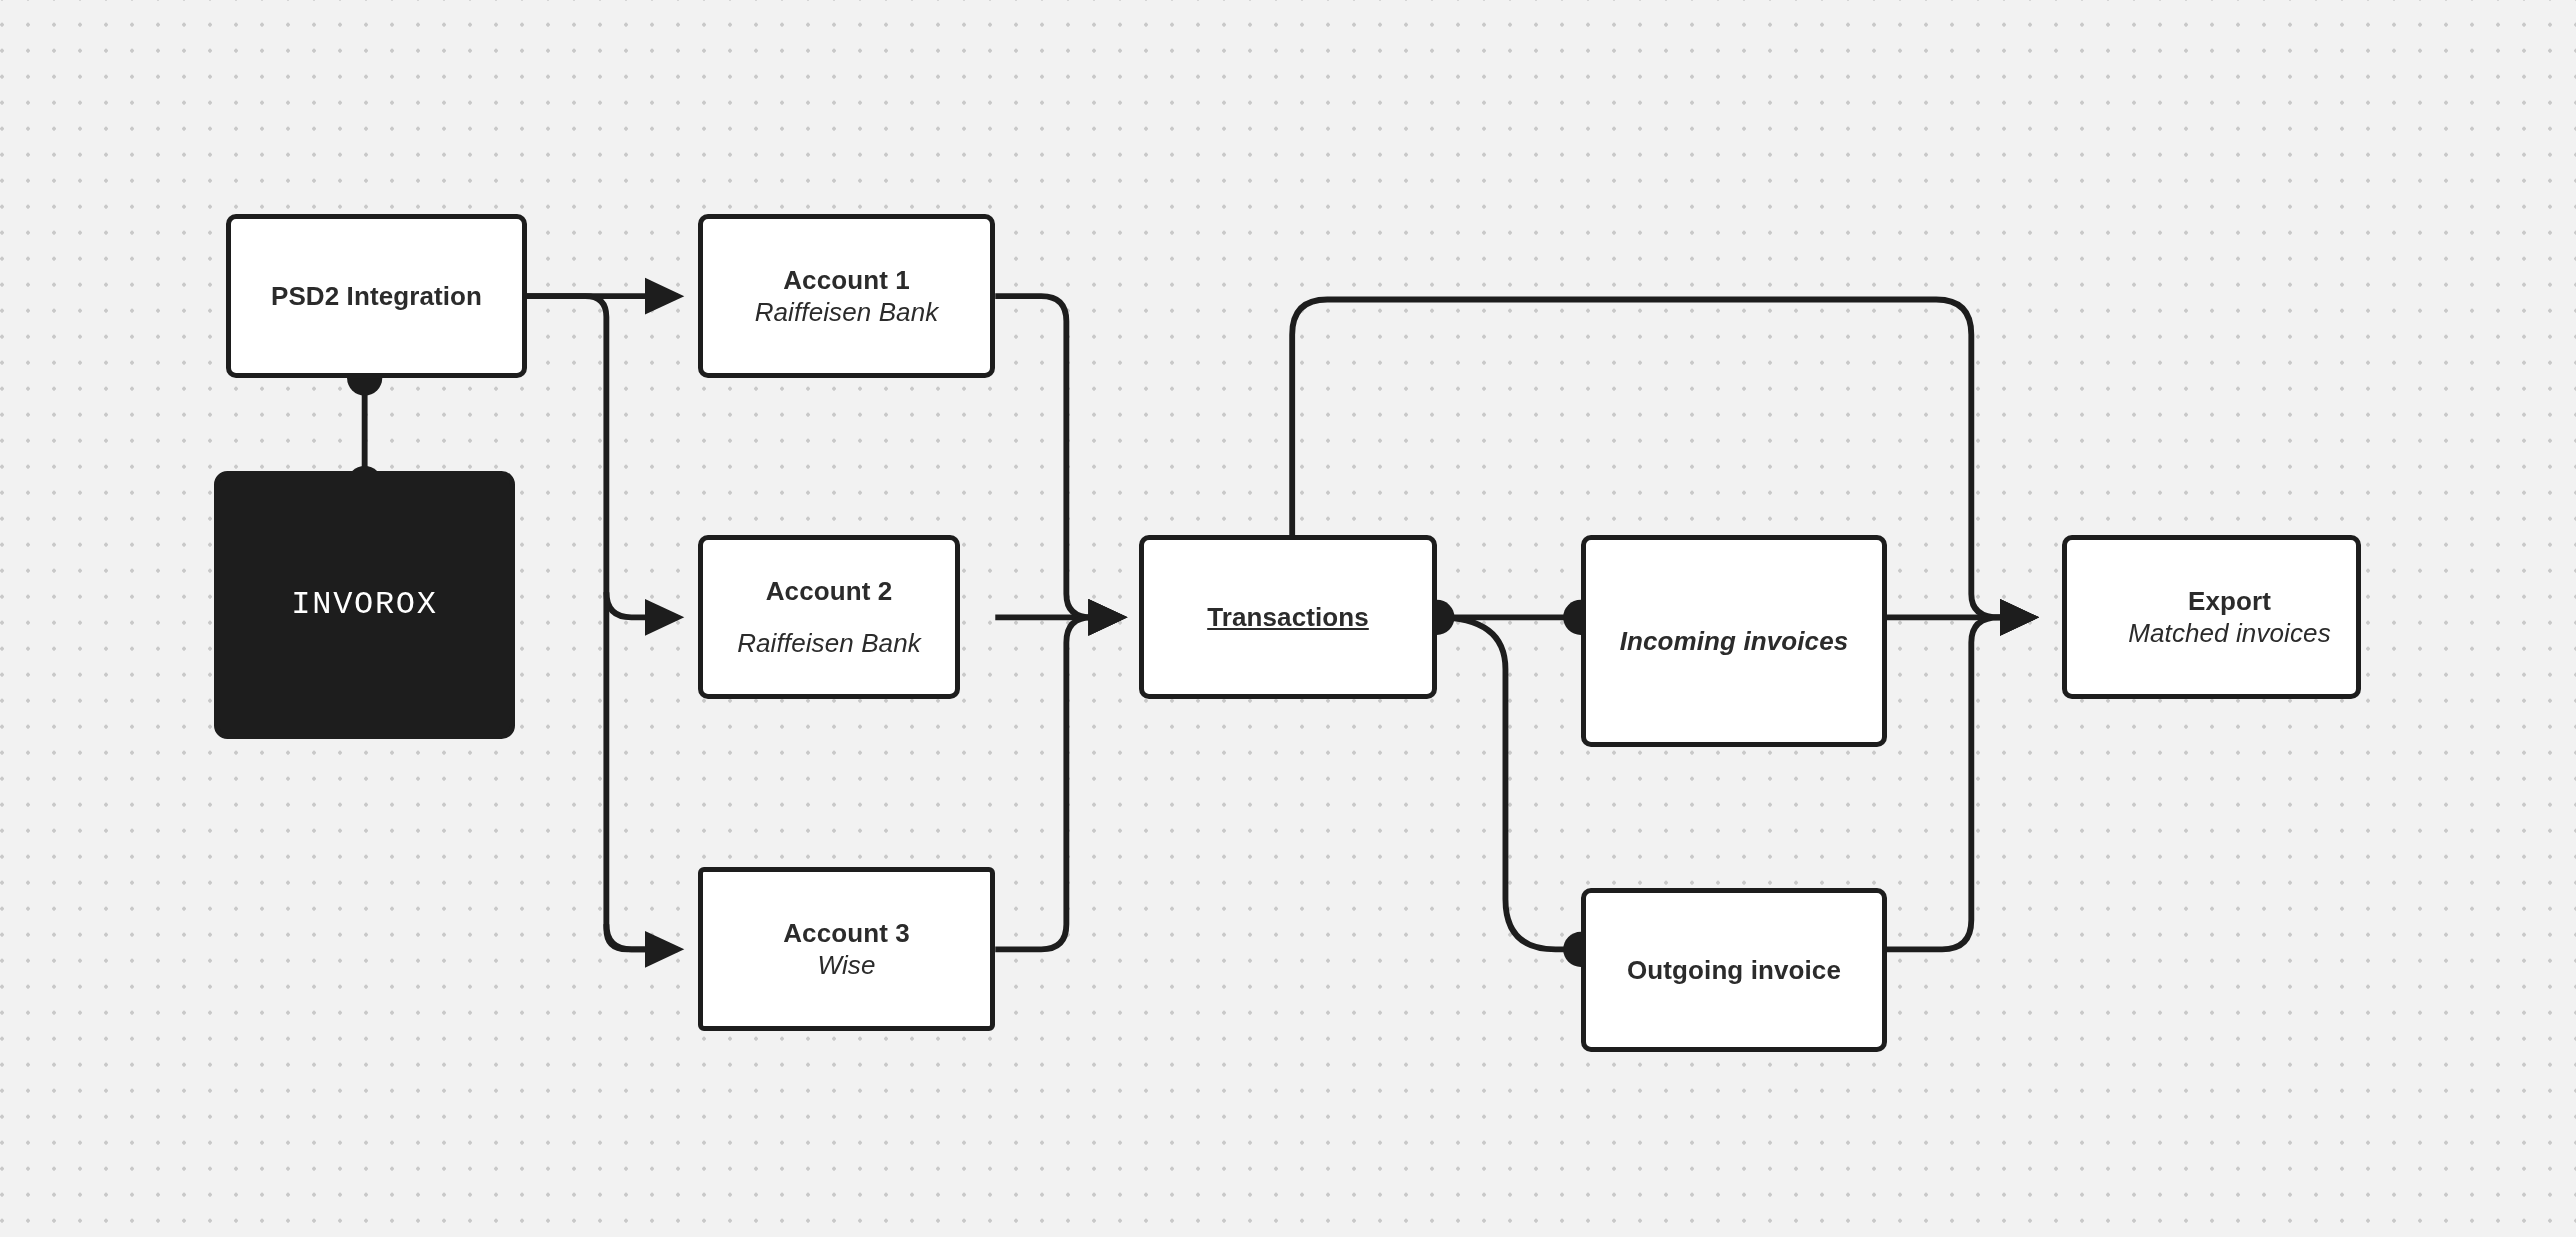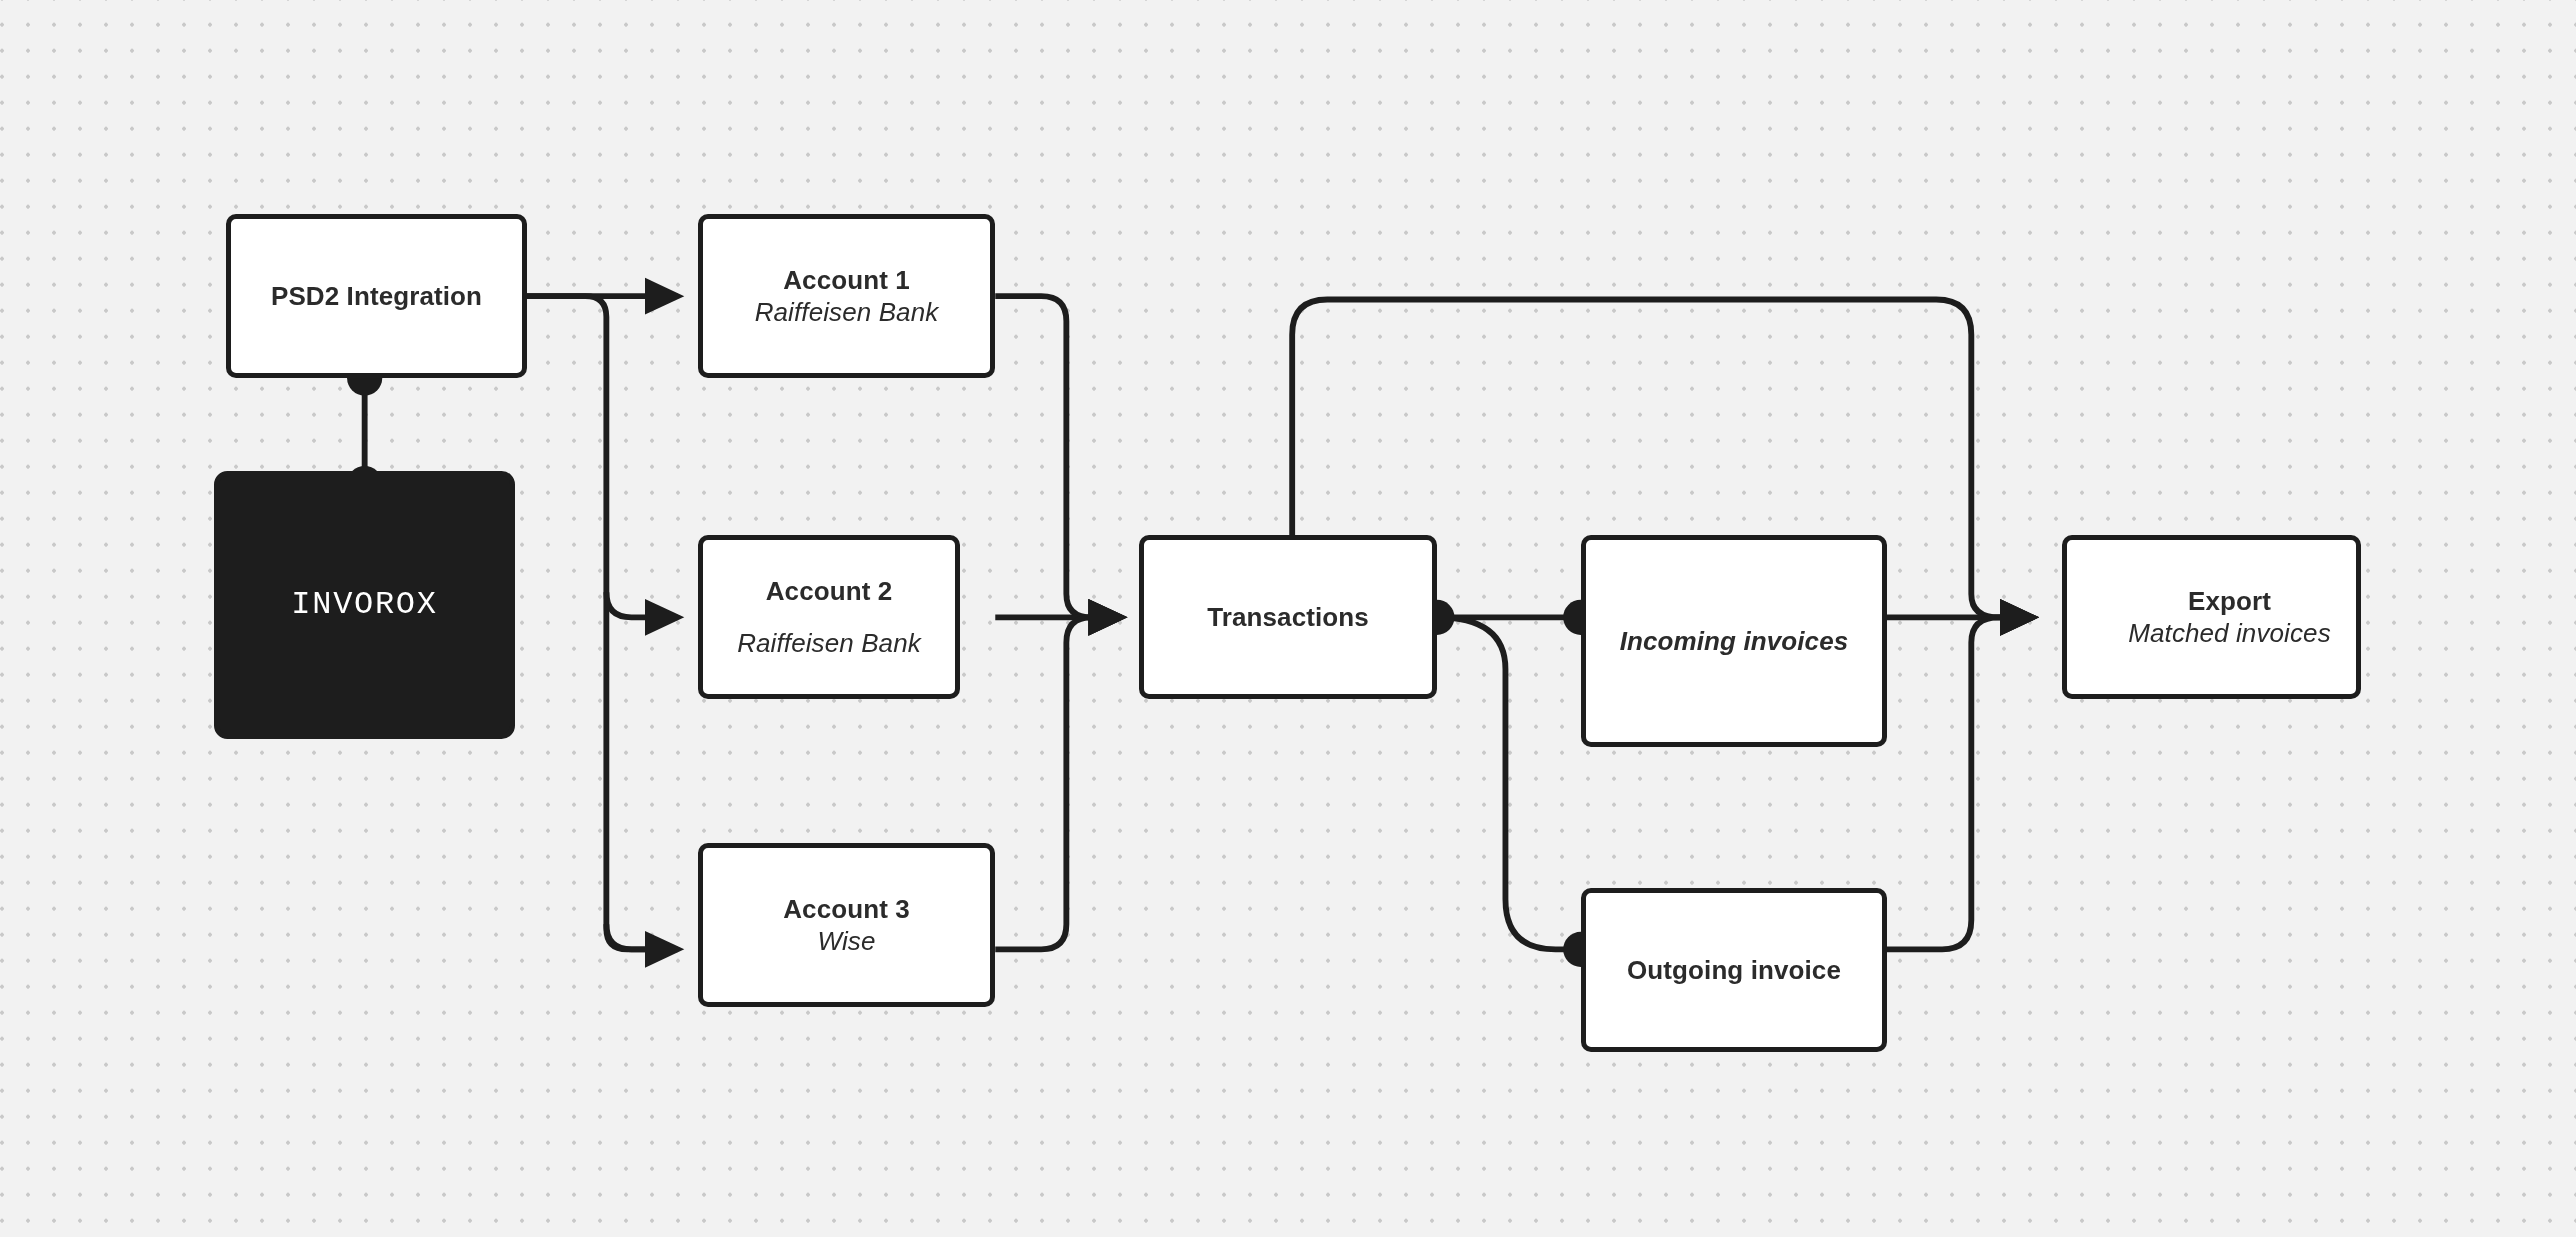--- a/index.html
+++ b/index.html
@@ -126,26 +126,26 @@
   <div class="node" style="left:698px; top:214px; width:297px; height:164px;">
     <div class="title">Account 1</div>
     <div class="subtitle">Raiffeisen Bank</div>
   </div>
 
   <div class="node" style="left:698px; top:535px; width:262px; height:164px;gap:20px;">
     <div class="title">Account 2</div>
     <div class="subtitle">Raiffeisen Bank</div>
   </div>
 
-  <div class="node" style="left:698px; top:843px; width:297px; height:164px;">
+  <div class="node" style="left:698px; top:867px; width:297px; height:164px;border-radius:6px;">
     <div class="title">Account 3</div>
     <div class="subtitle">Wise</div>
   </div>
 
-  <div class="node" style="left:1139px; top:535px; width:298px; height:164px;">
+  <div class="node" style="left:1139px; top:535px; width:298px; height:164px;text-decoration:underline;">
     <div class="title">Transactions</div>
   </div>
 
   <div class="node" style="left:1581px; top:535px; width:306px; height:212px;font-style:italic;">
     <div class="title">Incoming invoices</div>
   </div>
 
   <div class="node" style="left:1581px; top:888px; width:306px; height:164px;">
     <div class="title">Outgoing invoice</div>
   </div>

